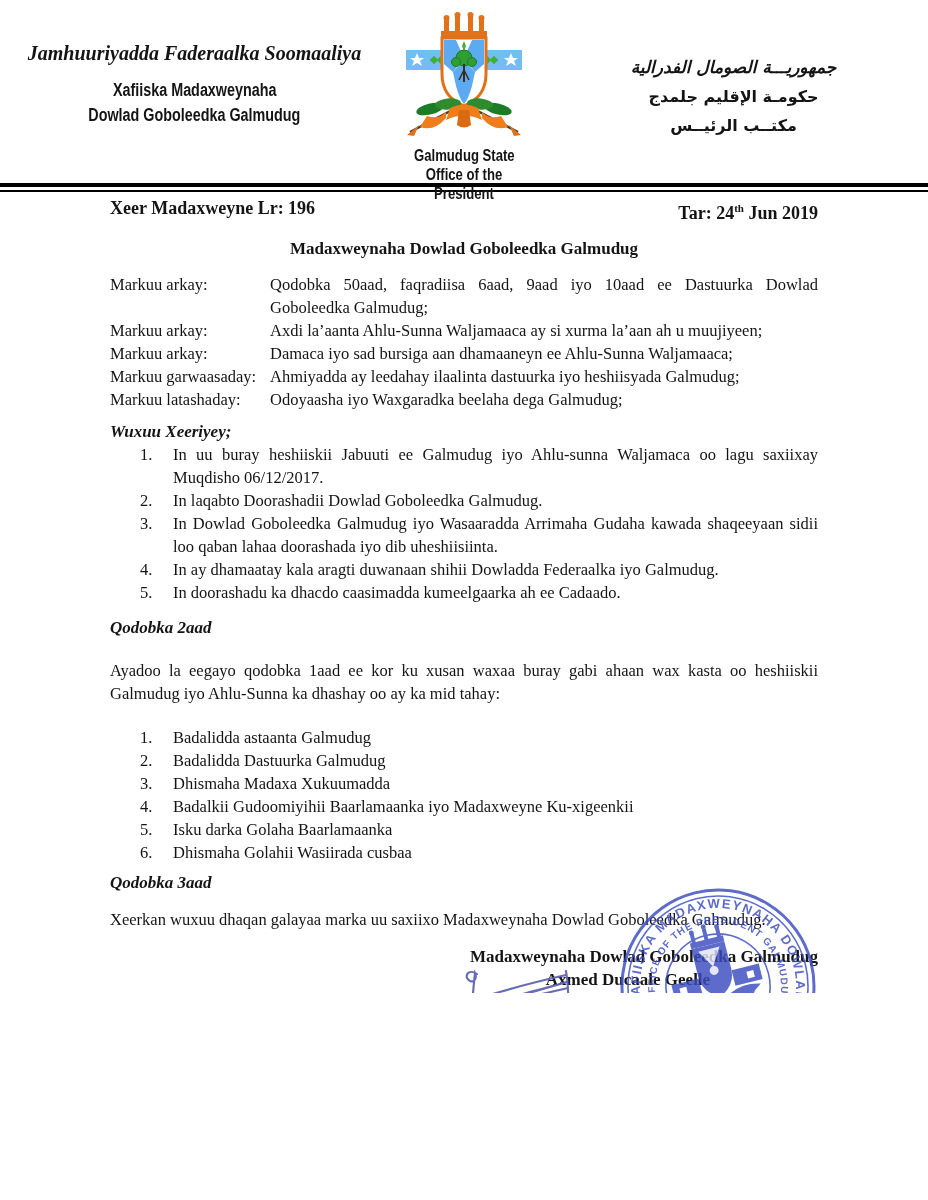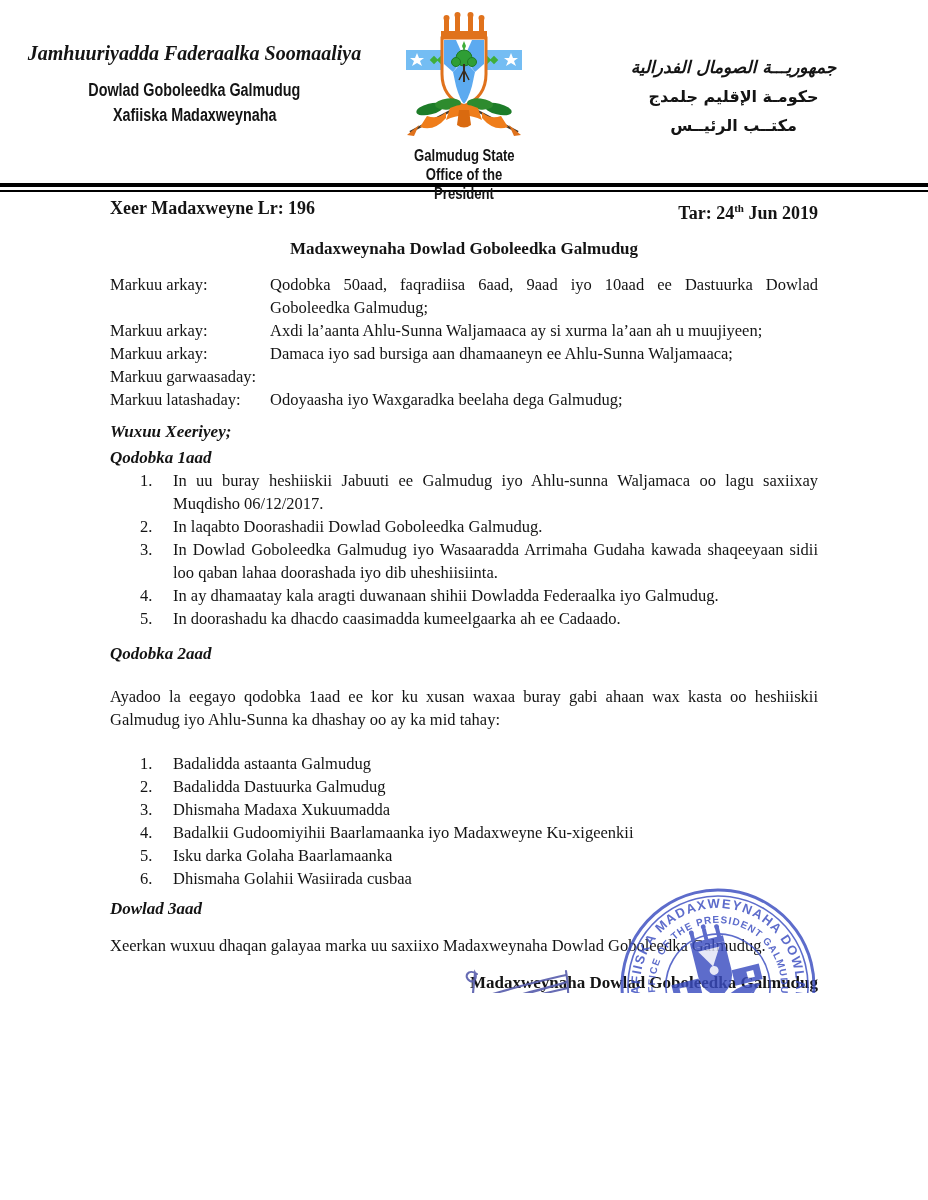--- a/index.html
+++ b/index.html
@@ -55,22 +55,22 @@
   .email-link{color:#0b5bd3;text-decoration:underline;cursor:pointer;}
 </style>
 </head>
 <body>
 
 <div class="page">
 
   <div class="header">
     <div class="hdr-left">
       <div class="script">Jamhuuriyadda Faderaalka Soomaaliya</div>
+      <div><span class="cond">Xafiiska Madaxweynaha</span></div>
       <div><span class="cond">Dowlad Goboleedka Galmudug</span></div>
-      <div><span class="cond">Xafiiska Madaxweynaha</span></div>
     </div>
 
     <div class="hdr-center">
       
       <svg width="116" height="134" viewBox="0 0 116 134">
 
         <rect x="0" y="42" width="36" height="20" fill="#74bdf3"></rect>
         <rect x="80" y="42" width="36" height="20" fill="#74bdf3"></rect>
         <polygon points="11,45 13,50 18,50 14,53 16,58 11,55 6,58 8,53 4,50 9,50" fill="#fff"></polygon>
         <polygon points="105,45 107,50 112,50 108,53 110,58 105,55 100,58 102,53 98,50 103,50" fill="#fff"></polygon>
@@ -153,29 +153,29 @@
       <div class="prow">
         <span class="plabel">Markuu arkay:</span>
         <span class="ptext">Axdi la’aanta Ahlu-Sunna Waljamaaca ay si xurma la’aan ah u muujiyeen;</span>
       </div>
       <div class="prow">
         <span class="plabel">Markuu arkay:</span>
         <span class="ptext">Damaca iyo sad bursiga aan dhamaaneyn ee Ahlu-Sunna Waljamaaca;</span>
       </div>
       <div class="prow">
         <span class="plabel">Markuu garwaasaday:</span>
+        <span class="ptext">Ahmiyadda ay leedahay ilaalinta dastuurka iyo heshiisyada Galmudug;</span>
       </div>
       <div class="prow">
         <span class="plabel">Markuu latashaday:</span>
         <span class="ptext">Odoyaasha iyo Waxgaradka beelaha dega Galmudug;</span>
       </div>
     </div>
 
     <div class="center-bi mt-sm">Wuxuu Xeeriyey;</div>
-    <div class="center-bi mt-xs">Qodobka 1aad</div>
 
     <div>
       <div class="oitem">
         <span class="onum">1.</span>
         <span class="otext">In uu buray heshiiskii Jabuuti ee Galmudug iyo Ahlu-sunna Waljamaca oo lagu saxiixay Muqdisho 06/12/2017.</span>
       </div>
       <div class="oitem">
         <span class="onum">2.</span>
         <span class="otext">In laqabto Doorashadii Dowlad Goboleedka Galmudug.</span>
       </div>
@@ -216,21 +216,21 @@
       <div class="oitem">
         <span class="onum">5.</span>
         <span class="otext">Isku darka Golaha Baarlamaanka</span>
       </div>
       <div class="oitem">
         <span class="onum">6.</span>
         <span class="otext">Dhismaha Golahii Wasiirada cusbaa</span>
       </div>
     </div>
 
-    <div class="center-bi sec3-title">Dowlad 3aad</div>
+    <div class="center-bi sec3-title">Qodobka 3aad</div>
     <div class="sec3-body">Xeerkan wuxuu dhaqan galayaa marka uu saxiixo Madaxweynaha Dowlad Goboleedka Galmudug.</div>
 
     <div class="sig">
       <div class="sig-title">Madaxweynaha Dowlad Goboleedka Galmudug</div>
       <div class="sig-name">Axmed Ducaale Geelle</div>
     </div>
   </div>
 
   <svg class="signature-svg" width="132" height="94" viewBox="0 0 132 94">
     <g fill="none" stroke="#5b60ae" stroke-width="2.1" stroke-linecap="round" opacity="0.92">

